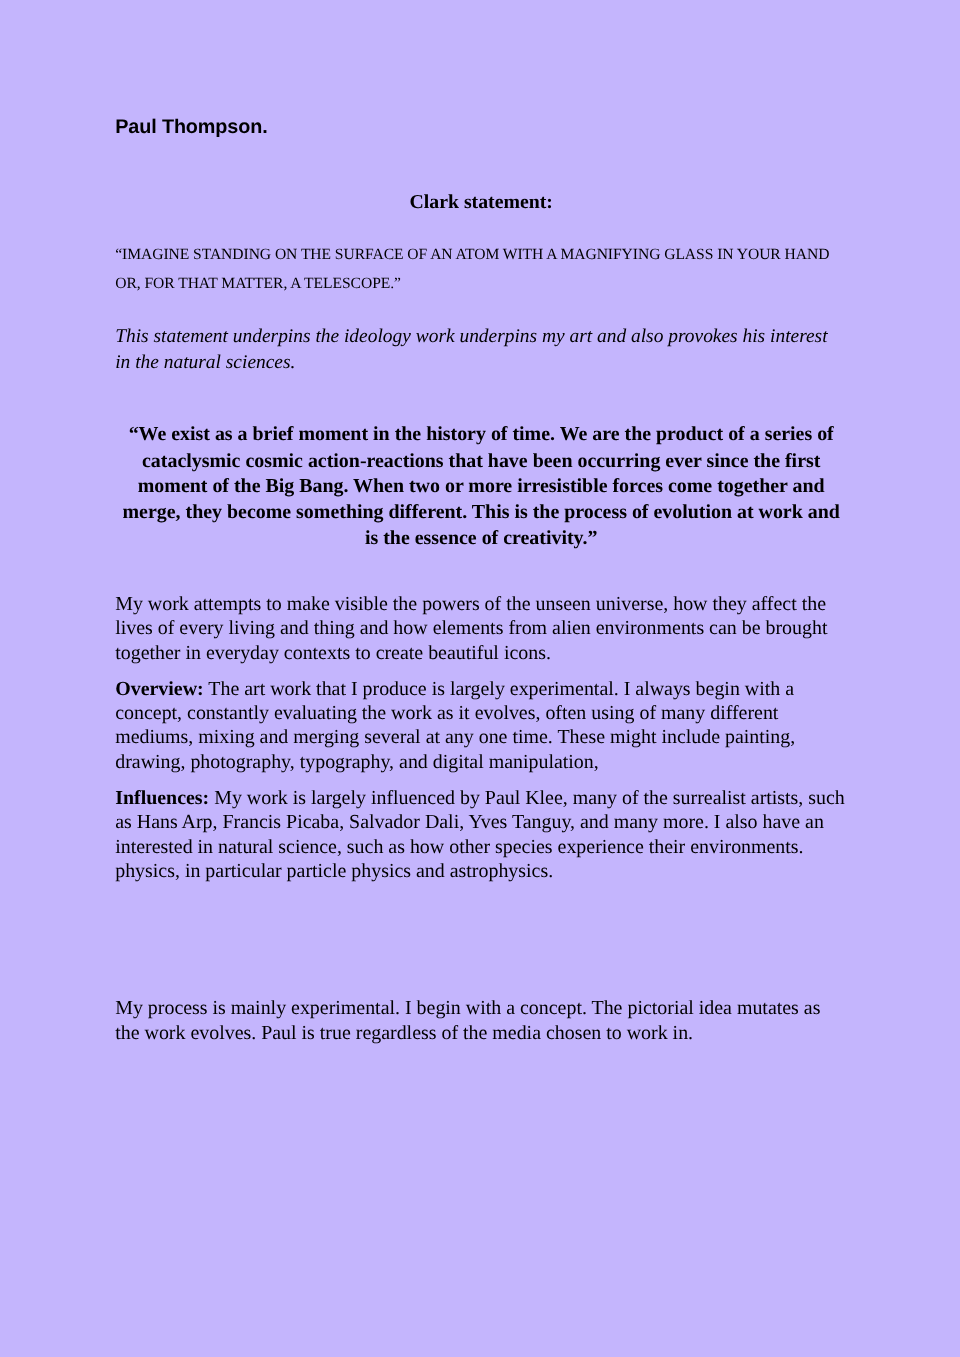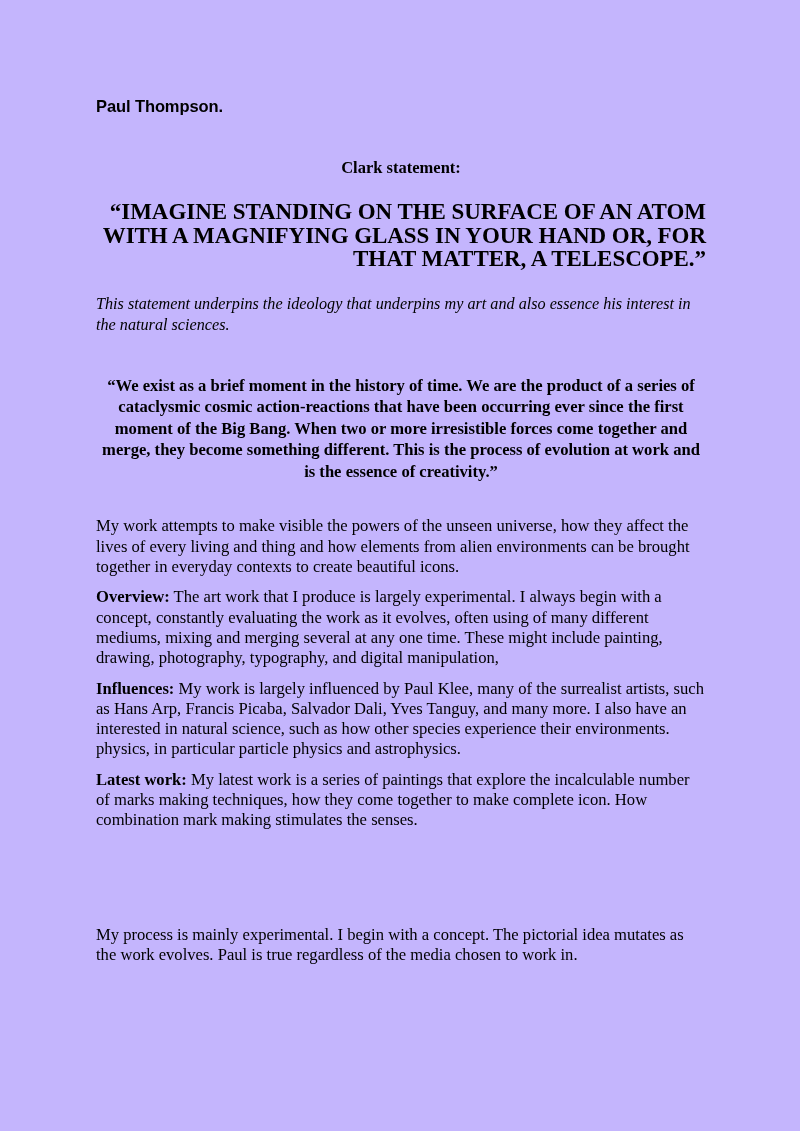--- a/index.html
+++ b/index.html
@@ -52,23 +52,23 @@
     font-weight: bold;
     font-size: 16.5px;
     line-height: 20px;
     margin: 0;
   }
 
   .spacer-after-heading { height: 22px; }
 
   
   .headline-quote {
-    text-align: right;
-    font-weight: bold;
-    font-size: 23px;
+    text-align: left;
+    font-weight: normal;
+    font-size: 13px;
     line-height: 23.5px;
     margin: 0;
     letter-spacing: -0.05px;
   }
 
   .attribution {
     text-align: center;
     font-weight: bold;
     font-style: italic;
     font-size: 16.5px;
@@ -126,34 +126,33 @@
 
     <h2 class="section-heading">Clark statement:</h2>
 
     <div class="spacer-after-heading"></div>
 
     <p class="headline-quote">“IMAGINE STANDING ON THE SURFACE OF AN ATOM WITH A MAGNIFYING GLASS IN YOUR HAND OR, FOR THAT MATTER, A TELESCOPE.”</p>
 
 
     <div class="spacer-after-attribution"></div>
 
-    <p class="italic-statement">This statement underpins the ideology that underpins my art and also essence his interest in the natural sciences.</p>
+    <p class="italic-statement">This statement underpins the ideology work underpins my art and also provokes his interest in the natural sciences.</p>
 
     <div class="spacer-after-italic"></div>
 
     <p class="block-quote">“We exist as a brief moment in the history of time. We are the product of a series of cataclysmic cosmic action-reactions that have been occurring ever since the first moment of the Big Bang. When two or more irresistible forces come together and merge, they become something different. This is the process of evolution at work and is the essence of creativity.”</p>
 
     <div class="spacer-after-blockquote"></div>
 
     <p class="body-paragraph"><span class="lead-label"></span><span>My work attempts to make visible the powers of the unseen universe, how they affect the lives of every living and thing and how elements from alien environments can be brought together in everyday contexts to create beautiful icons.</span></p>
 
     <p class="body-paragraph"><span class="lead-label">Overview:</span><span> The art work that I produce is largely experimental. I always begin with a concept, constantly evaluating the work as it evolves, often using of many different mediums, mixing and merging several at any one time. These might include painting, drawing, photography, typography, and digital manipulation,</span></p>
 
     <p class="body-paragraph"><span class="lead-label">Influences:</span><span> My work is largely influenced by Paul Klee, many of the surrealist artists, such as Hans Arp, Francis Picaba, Salvador Dali, Yves Tanguy, and many more. I also have an interested in natural science, such as how other species experience their environments. physics, in particular particle physics and astrophysics.</span></p>
 
-    <p class="body-paragraph"><span class="lead-label">Latest work:</span><span> My latest work is a series of paintings that explore the incalculable number of marks making techniques, how they come together to make complete icon. How combination mark making stimulates the senses.</span></p>
 
     <div class="big-gap"></div>
 
     <p class="body-paragraph">My process is mainly experimental. I begin with a concept. The pictorial idea mutates as the work evolves. Paul is true regardless of the media chosen to work in.</p>
 
   </div>
 </div>
 
 </body></html>

